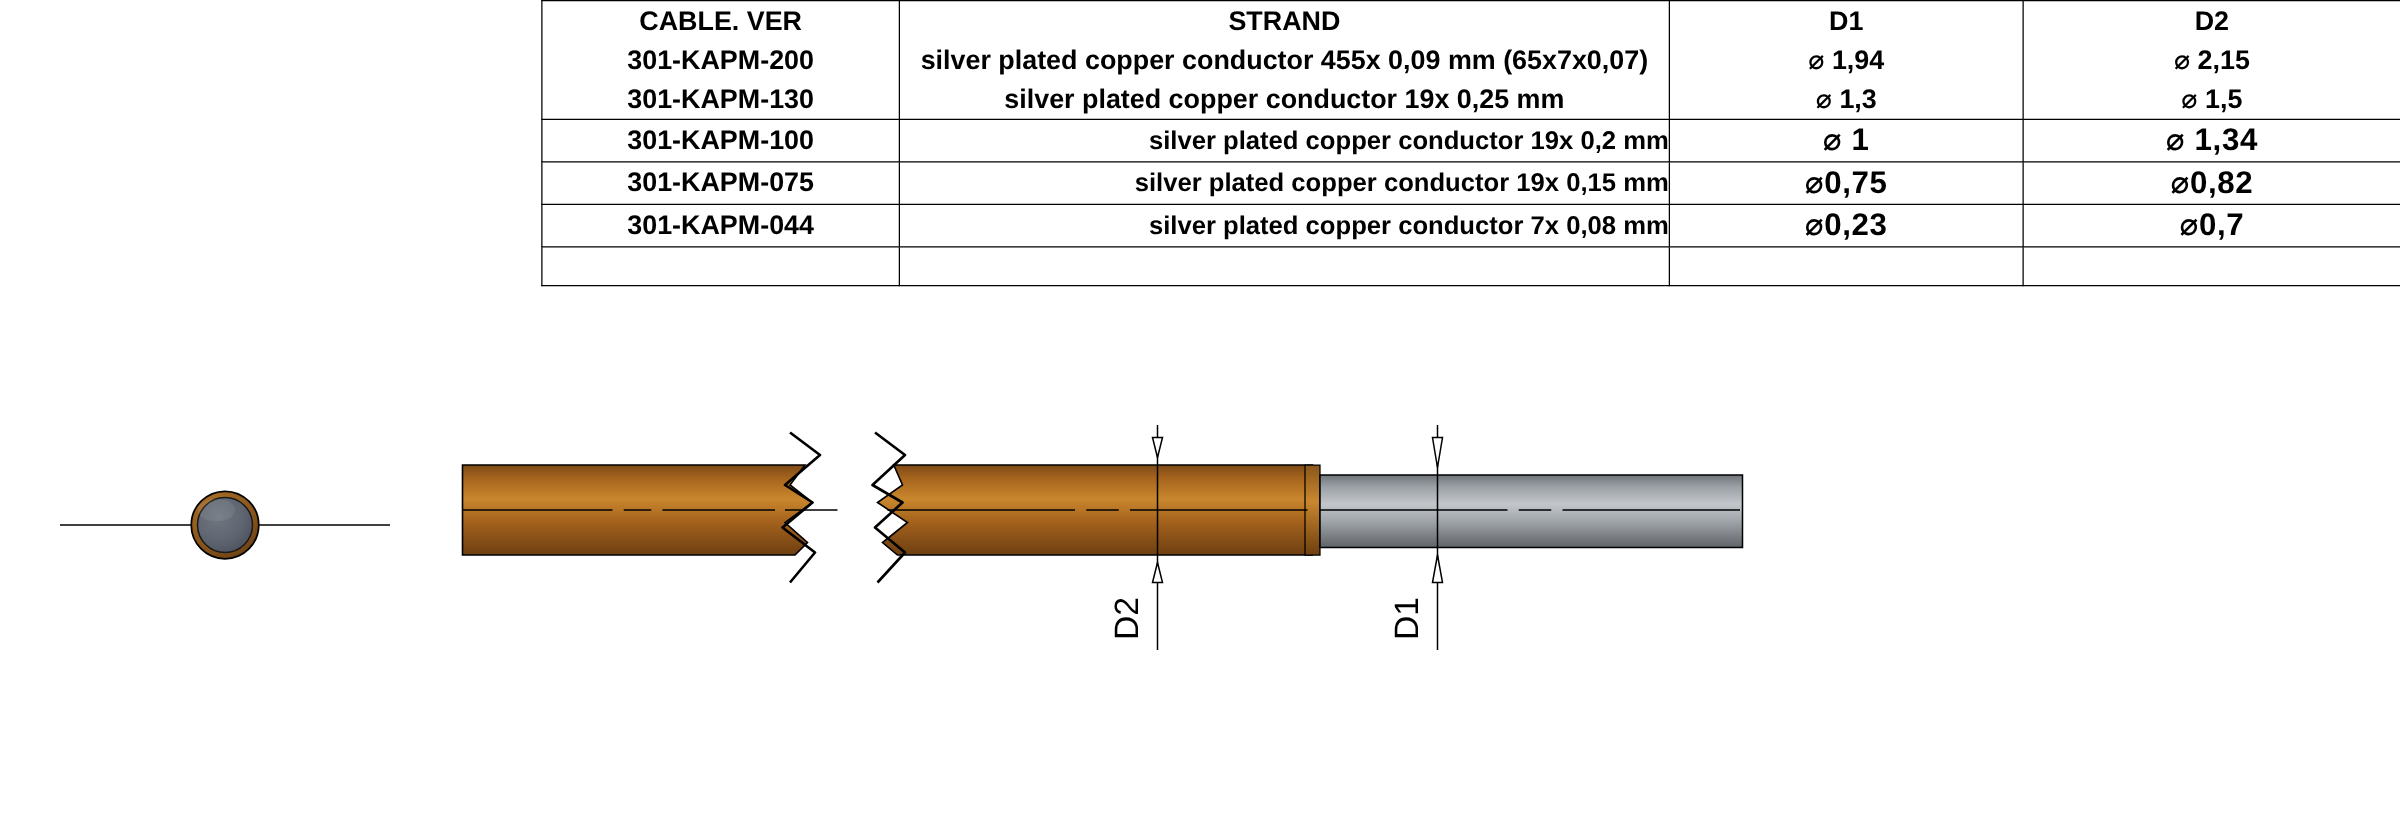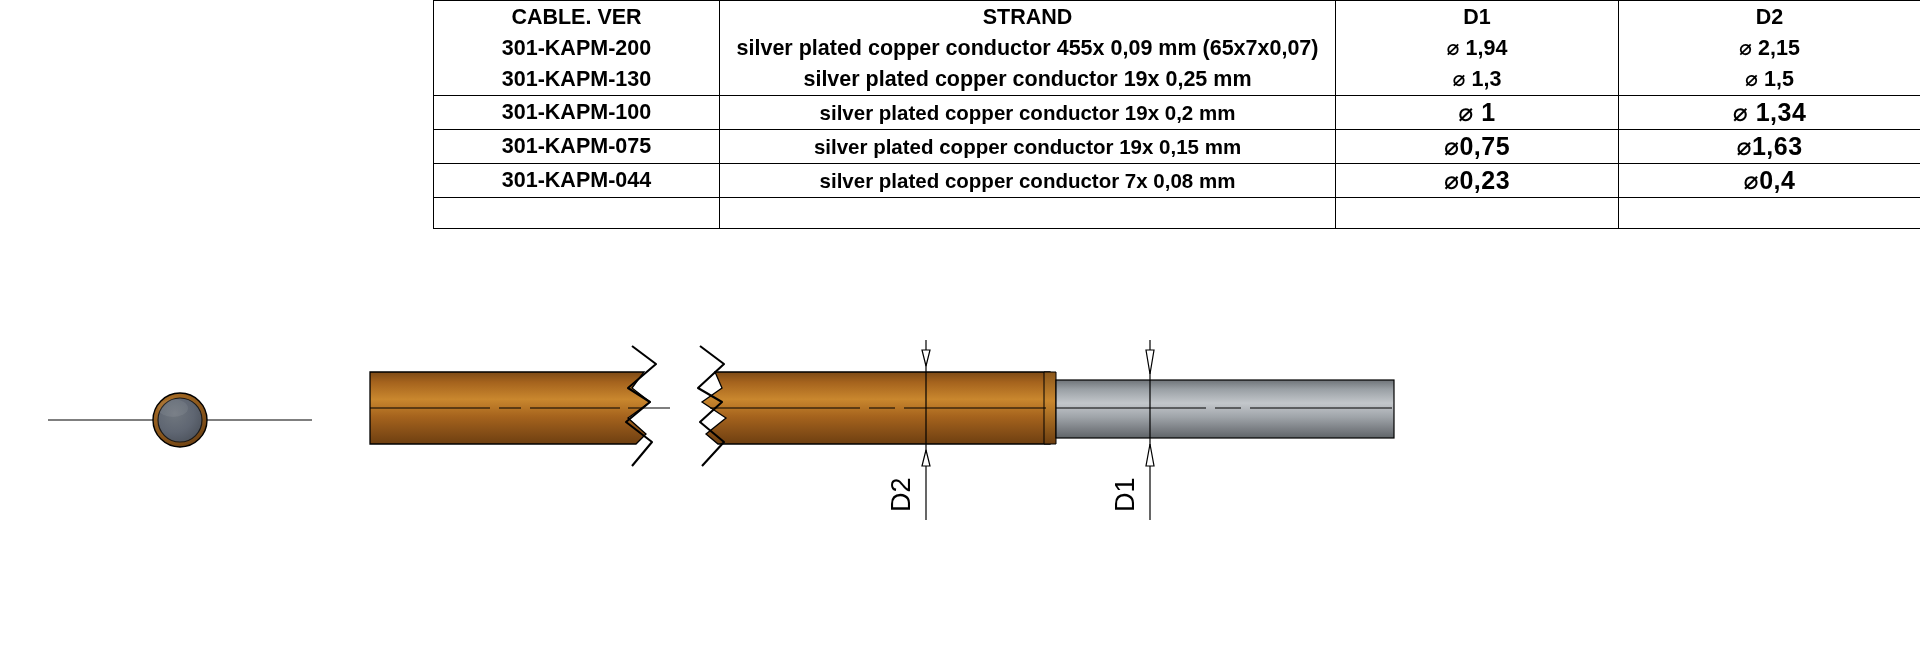--- a/index.html
+++ b/index.html
@@ -25,21 +25,21 @@
     text-align:center;
     vertical-align:middle;
     padding:0;
     height:33px;
     font-size:21.5px;
     line-height:33px;
     white-space:nowrap;
     overflow:hidden;
     font-weight:bold;
   }
-  #spec-table td.strand{font-size:20.5px;}
+  #spec-table td.strand{font-size:20.5px;text-align:right;}
   #spec-table td.dim{font-size:25px;letter-spacing:.5px;}
   #spec-table tr.blank td{height:30px;}
 
   
   .stack{display:block;}
   .stack span{display:block;height:31px;line-height:31px;}
   #spec-table td.merged{height:93px;vertical-align:top;padding-top:1px;}
 
   
   #drawing{position:absolute;left:0;top:300px;width:1920px;height:363px;}
@@ -102,27 +102,27 @@
     <tr>
       <td>301-KAPM-100</td>
       <td class="strand">silver plated copper conductor 19x 0,2 mm</td>
       <td class="dim">⌀ 1</td>
       <td class="dim">⌀ 1,34</td>
     </tr>
     <tr>
       <td>301-KAPM-075</td>
       <td class="strand">silver plated copper conductor 19x 0,15 mm</td>
       <td class="dim">⌀0,75</td>
-      <td class="dim">⌀1,63</td>
+      <td class="dim">⌀0,82</td>
     </tr>
     <tr>
       <td>301-KAPM-044</td>
       <td class="strand">silver plated copper conductor 7x 0,08 mm</td>
       <td class="dim">⌀0,23</td>
-      <td class="dim">⌀0,4</td>
+      <td class="dim">⌀0,7</td>
     </tr>
     <tr class="blank">
       <td></td>
       <td></td>
       <td></td>
       <td></td>
     </tr>
   </tbody>
 </table>
 

